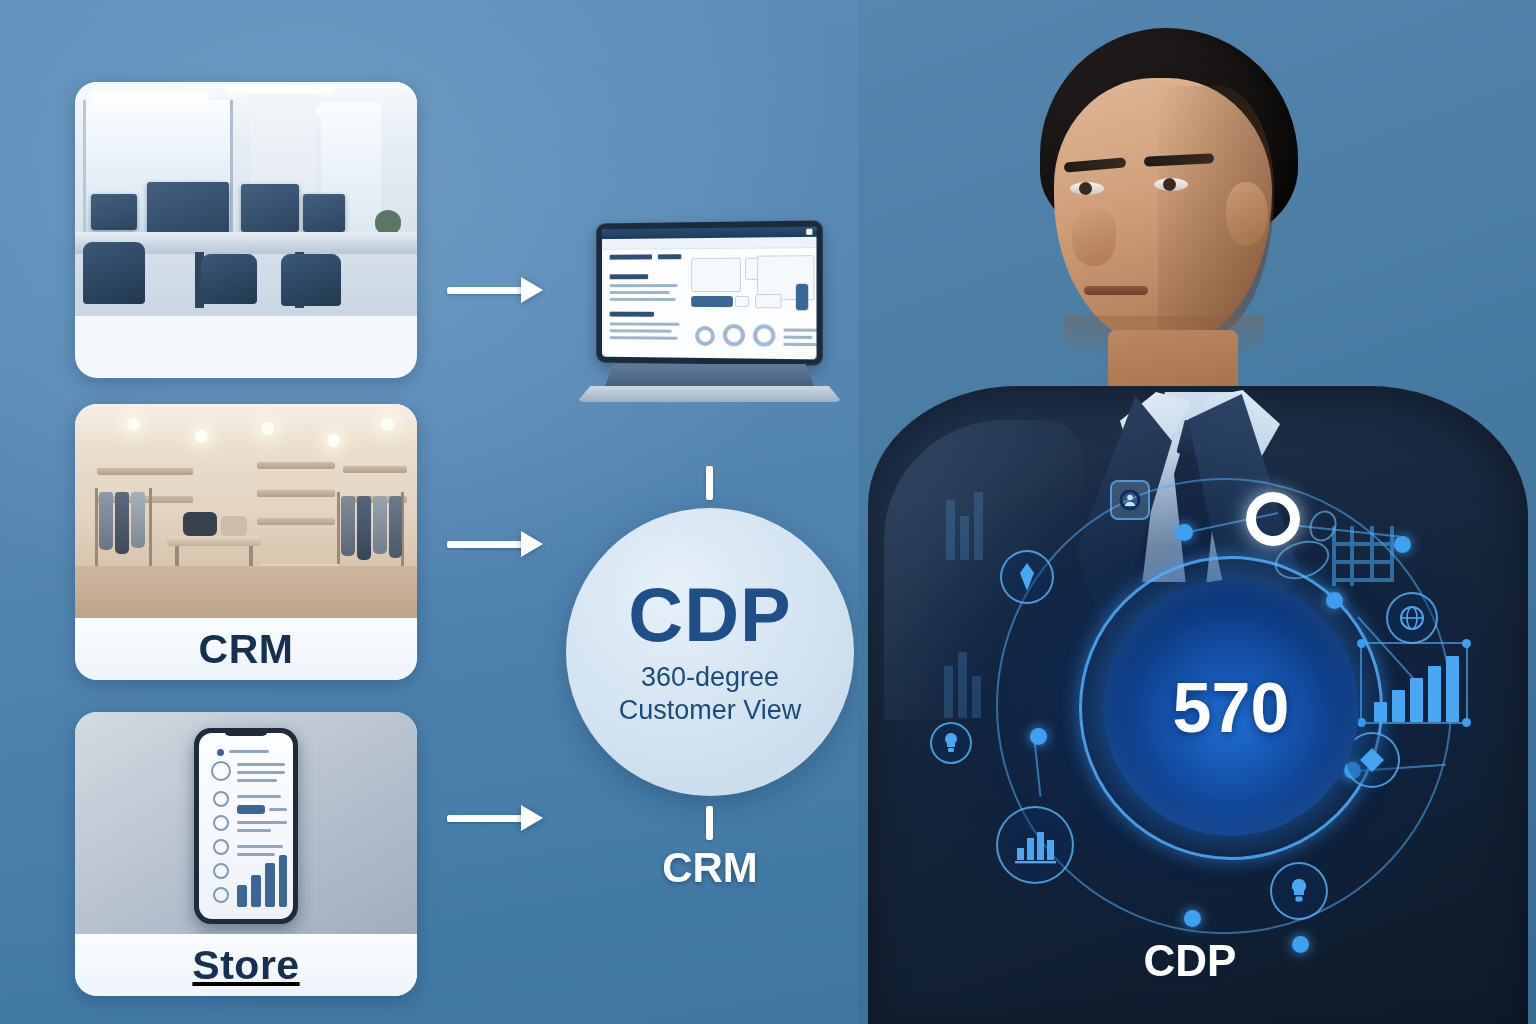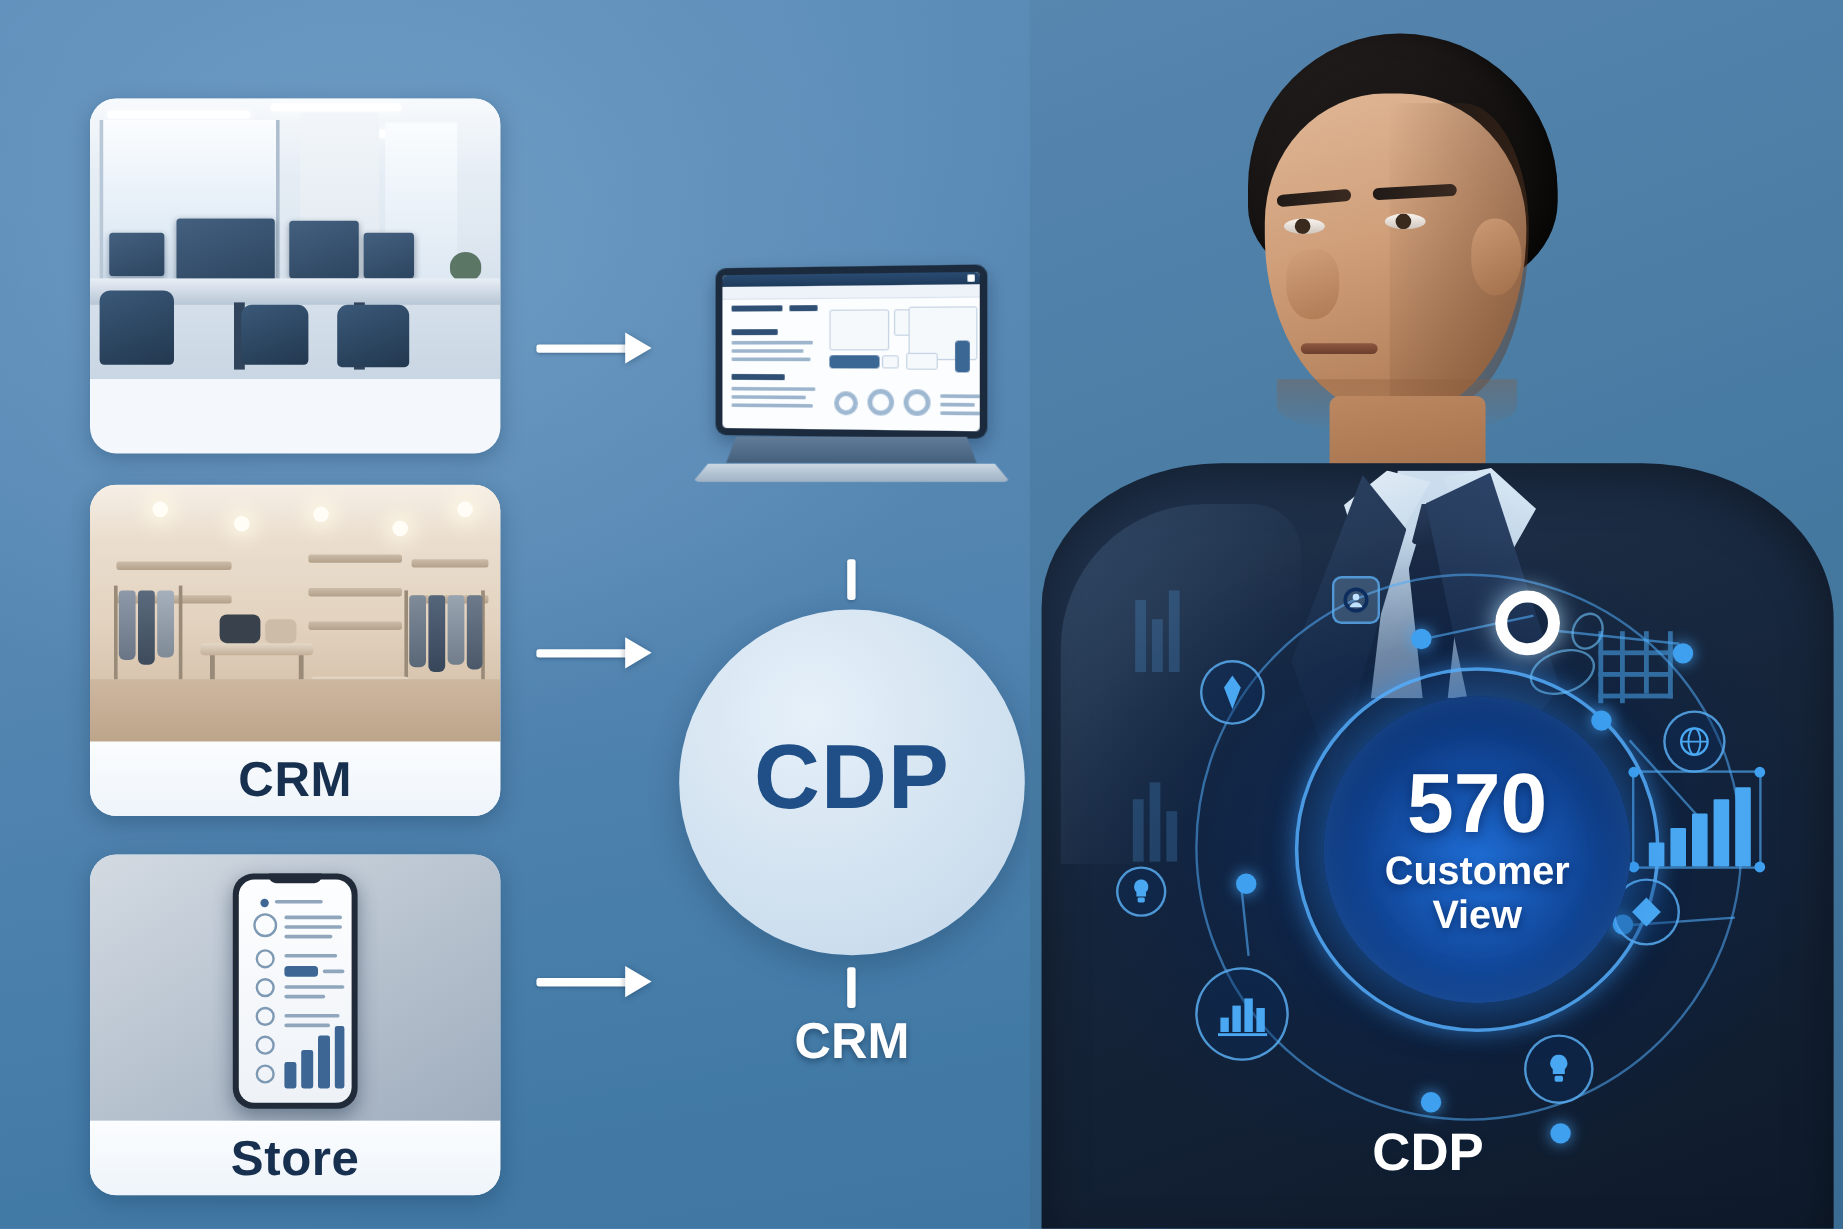--- a/index.html
+++ b/index.html
@@ -29,21 +29,21 @@
   .card-photo { position:relative; width:100%; overflow:hidden; }
   .card-label {
     height:62px; display:flex; align-items:center; justify-content:center;
     background:linear-gradient(180deg,#fbfdff 0%, #eef4fa 100%);
     color:#17304f; font-size:41px; font-weight:700; letter-spacing:.5px;
   }
   #card-sfa  { top:82px;  height:296px; }
   #card-sfa  .card-photo { height:234px; }
   #card-crm  { top:404px; height:276px; }
   #card-crm  .card-photo { height:214px; }
-  #card-store{ top:712px; height:284px; }
+  #card-store{ top:712px; height:284px;text-decoration:underline; }
   #card-store .card-photo { height:222px; }
 
   
   .office { position:absolute; inset:0;
     background:linear-gradient(180deg,#eef3f8 0%, #dfe8f1 48%, #c9d6e3 100%); }
   .office .ceiling { position:absolute; left:0; right:0; top:0; height:62px;
     background:linear-gradient(180deg,#f7fafd,#e6edf4); }
   .office .ceil-strip { position:absolute; height:7px; border-radius:4px;
     background:rgba(255,255,255,.92); box-shadow:0 0 9px rgba(255,255,255,.8); }
   .office .window { position:absolute; top:18px; left:8px; width:150px; height:150px;
@@ -446,20 +446,24 @@
       </div>
     </div>
     <div class="kb"></div>
     <div class="base"></div>
   </div>
 
   <div class="vline" id="vline-ma"></div>
 
   <div id="cdp-circle">
     <div id="cdp-title">CDP</div>
+    <div id="cdp-sub">
+      <div>360-degree</div>
+      <div>Customer View</div>
+    </div>
   </div>
 
   <div class="vline" id="vline-crm"></div>
   <div class="node-label" id="label-crm">CRM</div>
 
   <div id="portrait">
     <div class="p-bg"></div>
 
     <div class="hair"></div>
     <div class="face"></div>
@@ -589,23 +593,19 @@
         <i style="left:18px;top:0;  width:4px; height:60px;"></i>
         <i style="left:38px;top:8;  width:4px; height:52px;"></i>
         <i style="left:58px;top:4;  width:4px; height:56px;"></i>
         <i style="left:0;   top:16px; width:62px; height:4px;"></i>
         <i style="left:0;   top:34px; width:62px; height:4px;"></i>
         <i style="left:0;   top:52px; width:62px; height:4px;"></i>
       </div>
 
       <div class="hud-core">
         <div id="hud-360">570</div>
-        <div id="hud-cv">
-          <div>Customer</div>
-          <div>View</div>
-        </div>
       </div>
     </div>
   </div>
 
   <div class="node-label" id="label-cdp">CDP</div>
 
 </div>
 
 </body></html>

